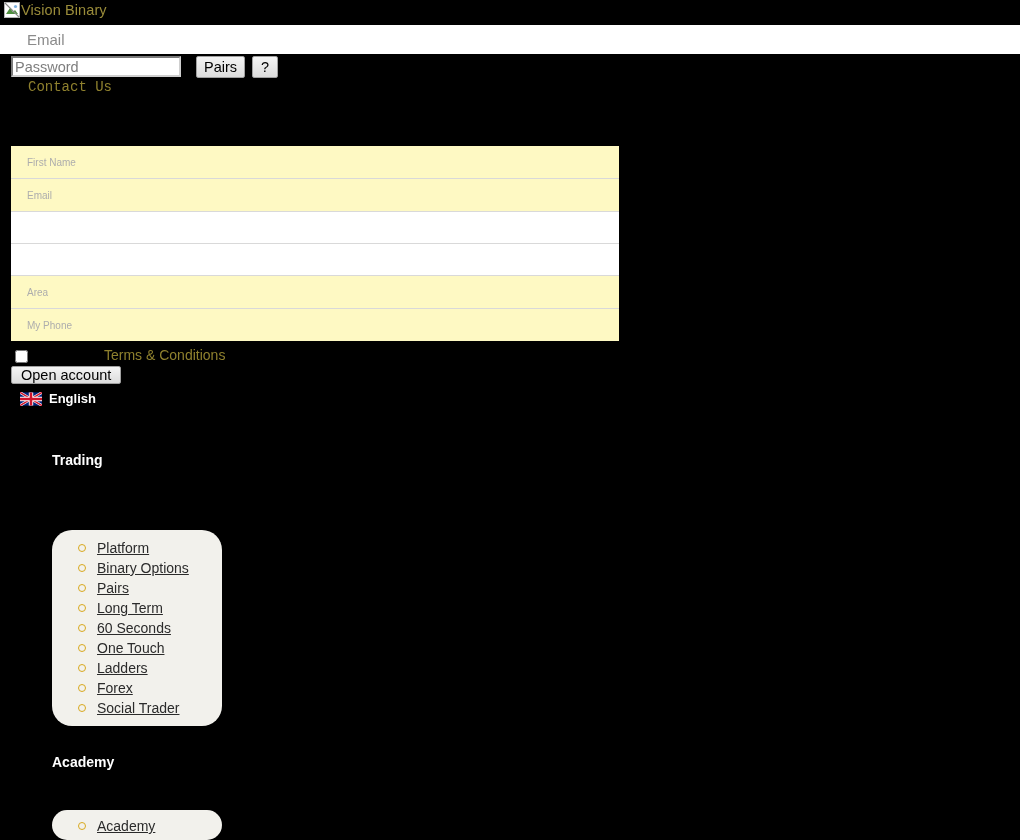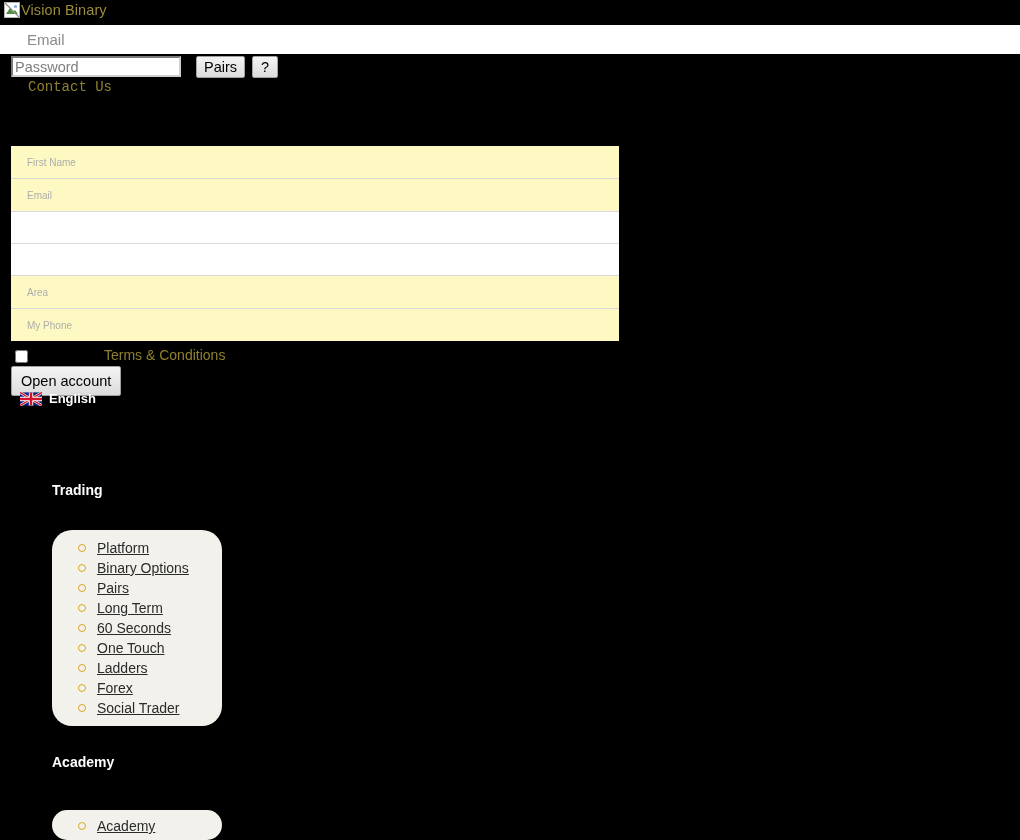--- a/index.html
+++ b/index.html
@@ -187,21 +187,21 @@
     font-size: 14px;
     text-decoration: none;
     font-family: "Liberation Sans", sans-serif;
     white-space: nowrap;
   }
   .open-account {
     position: absolute;
     left: 11px;
     top: 366px;
     font-size: 14.5px;
-    padding: 6px 9px;
+    padding: 0 9px;
     margin: 0;
   }
 
   
   .lang-row {
     position: absolute;
     left: 20px;
     top: 391px;
     display: flex;
     align-items: center;
@@ -221,21 +221,21 @@
 
   
   .nav-heading {
     position: absolute;
     left: 52px;
     color: #ffffff;
     font-size: 14px;
     font-weight: bold;
     font-family: "Liberation Sans", sans-serif;
   }
-  .nav-heading.trading { top: 482px; }
+  .nav-heading.trading { top: 452px; }
   .nav-heading.academy { top: 754px; }
 
   .nav-panel {
     position: absolute;
     left: 52px;
     width: 170px;
     background: #f2f1ec;
     padding: 8px 0 8px 0;
     box-sizing: border-box;
     border-radius: 20px;

